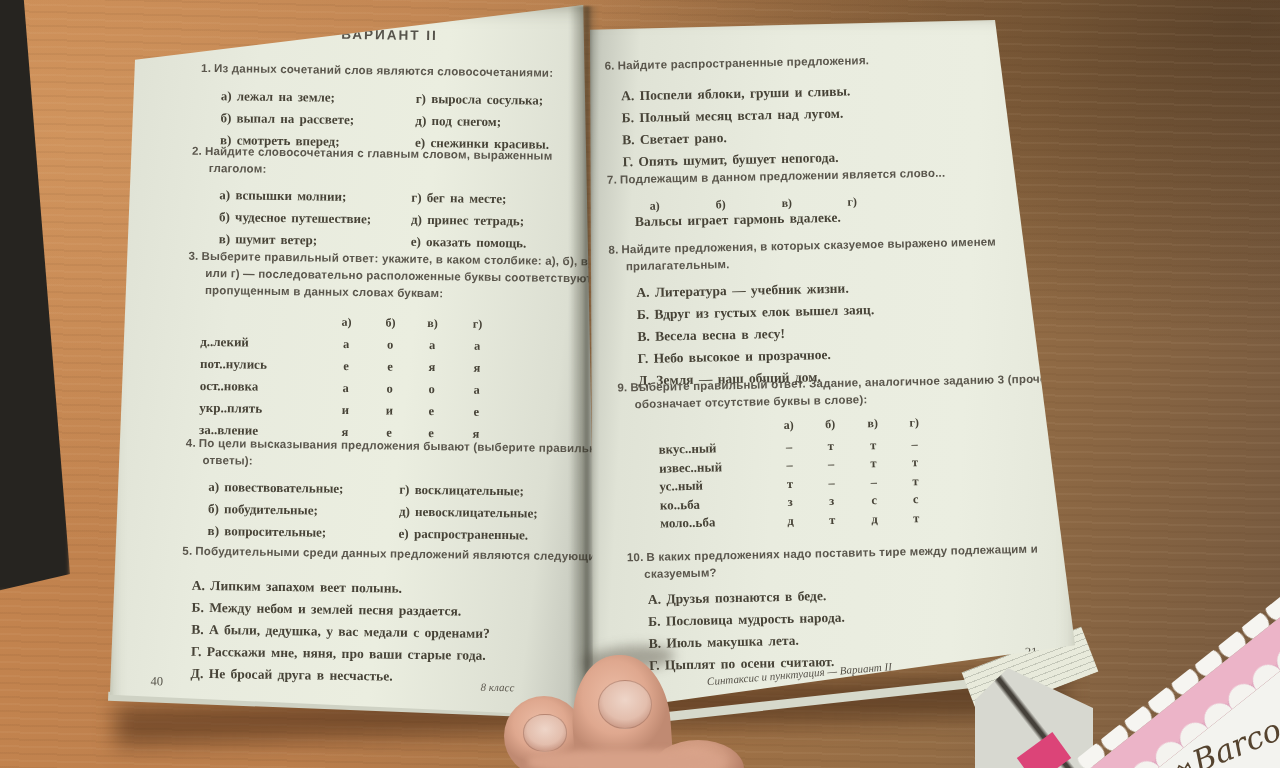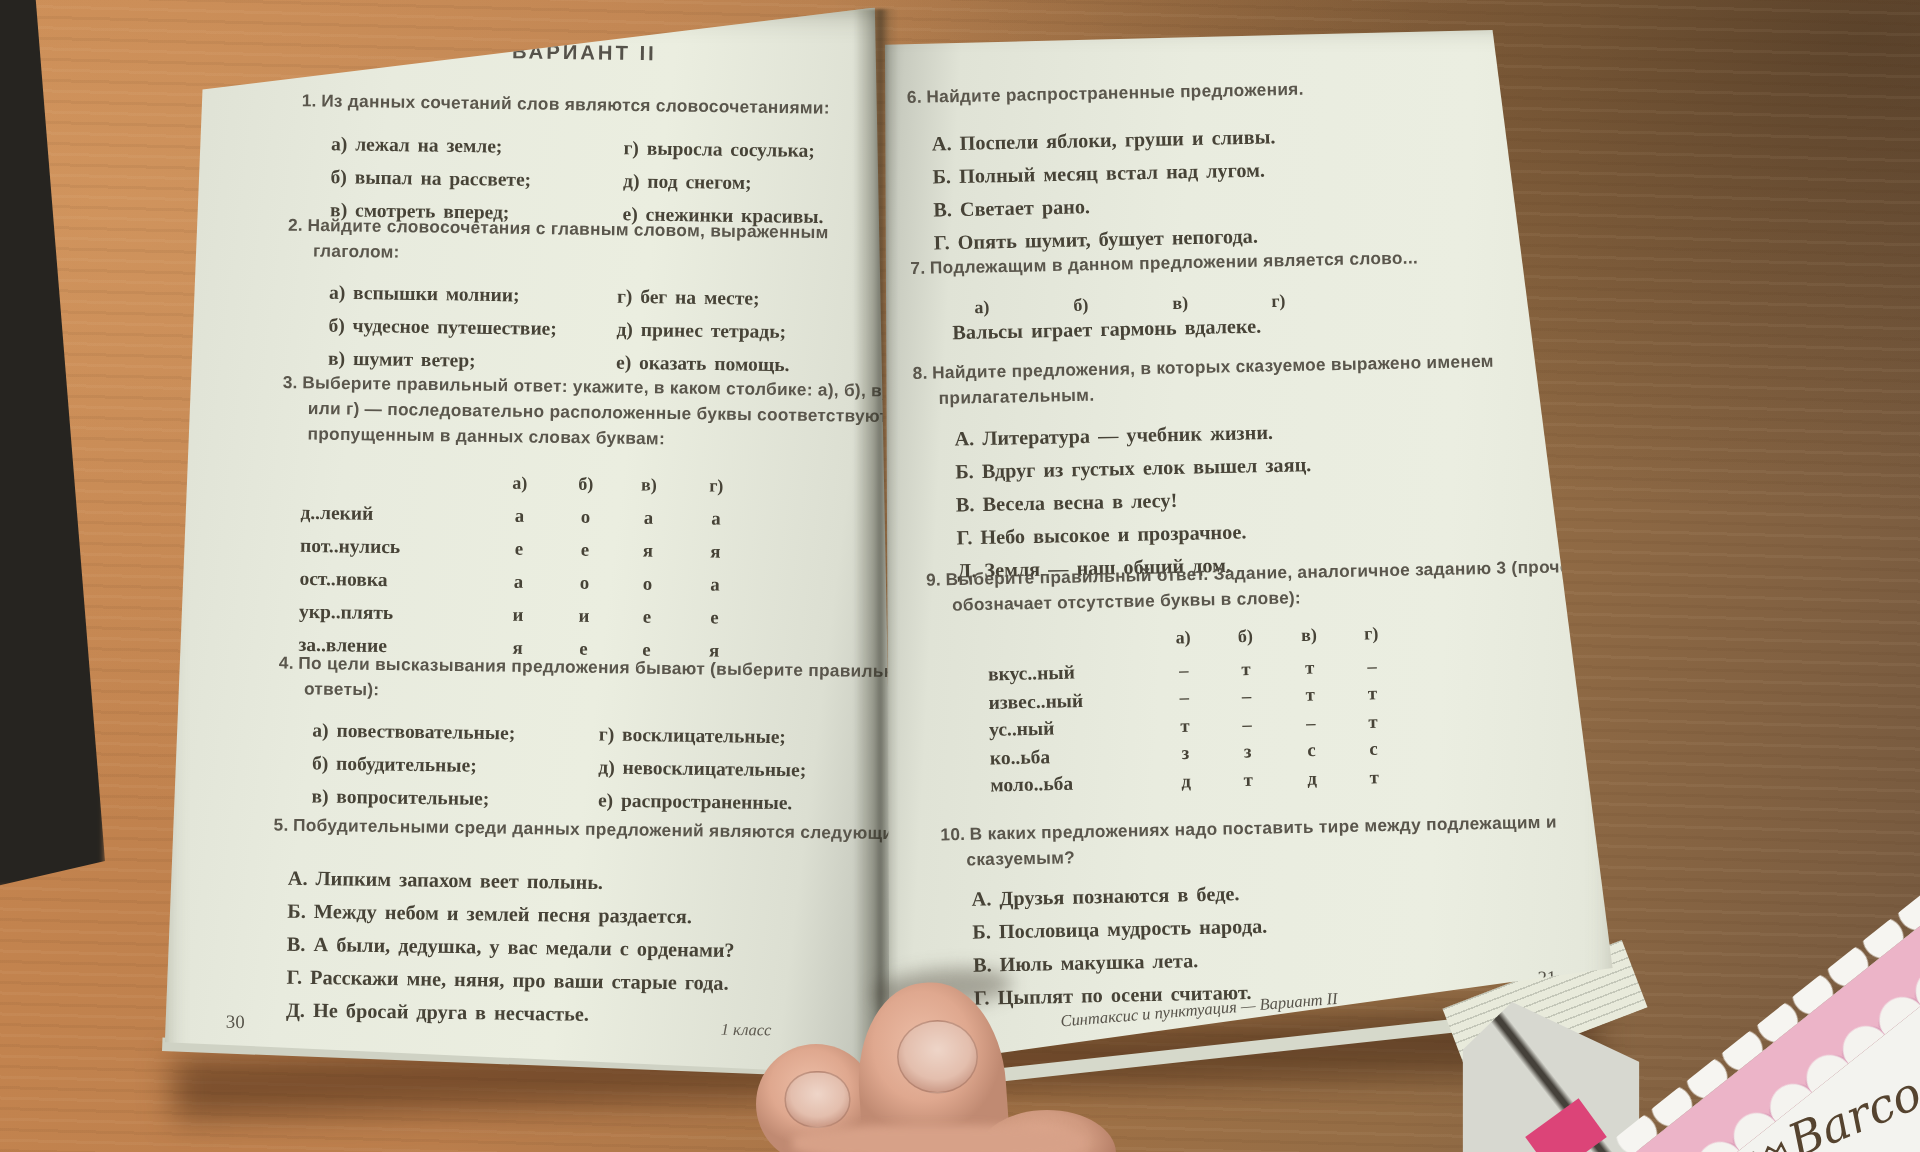--- a/index.html
+++ b/index.html
@@ -208,22 +208,22 @@
         <span class="qnum">5.</span><span>Побудительными среди данных предложений являются следующие.</span>
       </div>
       <div class="abs abc-list" style="top:572px;left:90px;line-height:23px;">
           <div>А. Липким запахом веет полынь.</div>
           <div>Б. Между небом и землей песня раздается.</div>
           <div>В. А были, дедушка, у вас медали с орденами?</div>
           <div>Г. Расскажи мне, няня, про ваши старые года.</div>
           <div>Д. Не бросай друга в несчастье.</div>
         </div>
 
-      <div class="abs pagenum" style="top:672px;left:50px;">30</div>
-      <div class="abs edition" style="top:674px;left:380px;">1 класс</div>
+      <div class="abs pagenum" style="top:672px;left:50px;">40</div>
+      <div class="abs edition" style="top:674px;left:380px;">8 класс</div>
     </div>
   </div>
 
   <div class="page page-right">
     <div class="rp-content">
       <div class="abs stem" style="top:38px;left:28px;width:440px;">
         <span class="qnum">6.</span><span>Найдите распространенные предложения.</span>
       </div>
       <div class="abs abc-list" style="top:66px;left:44px;line-height:22px;">
           <div>А. Поспели яблоки, груши и сливы.</div>

